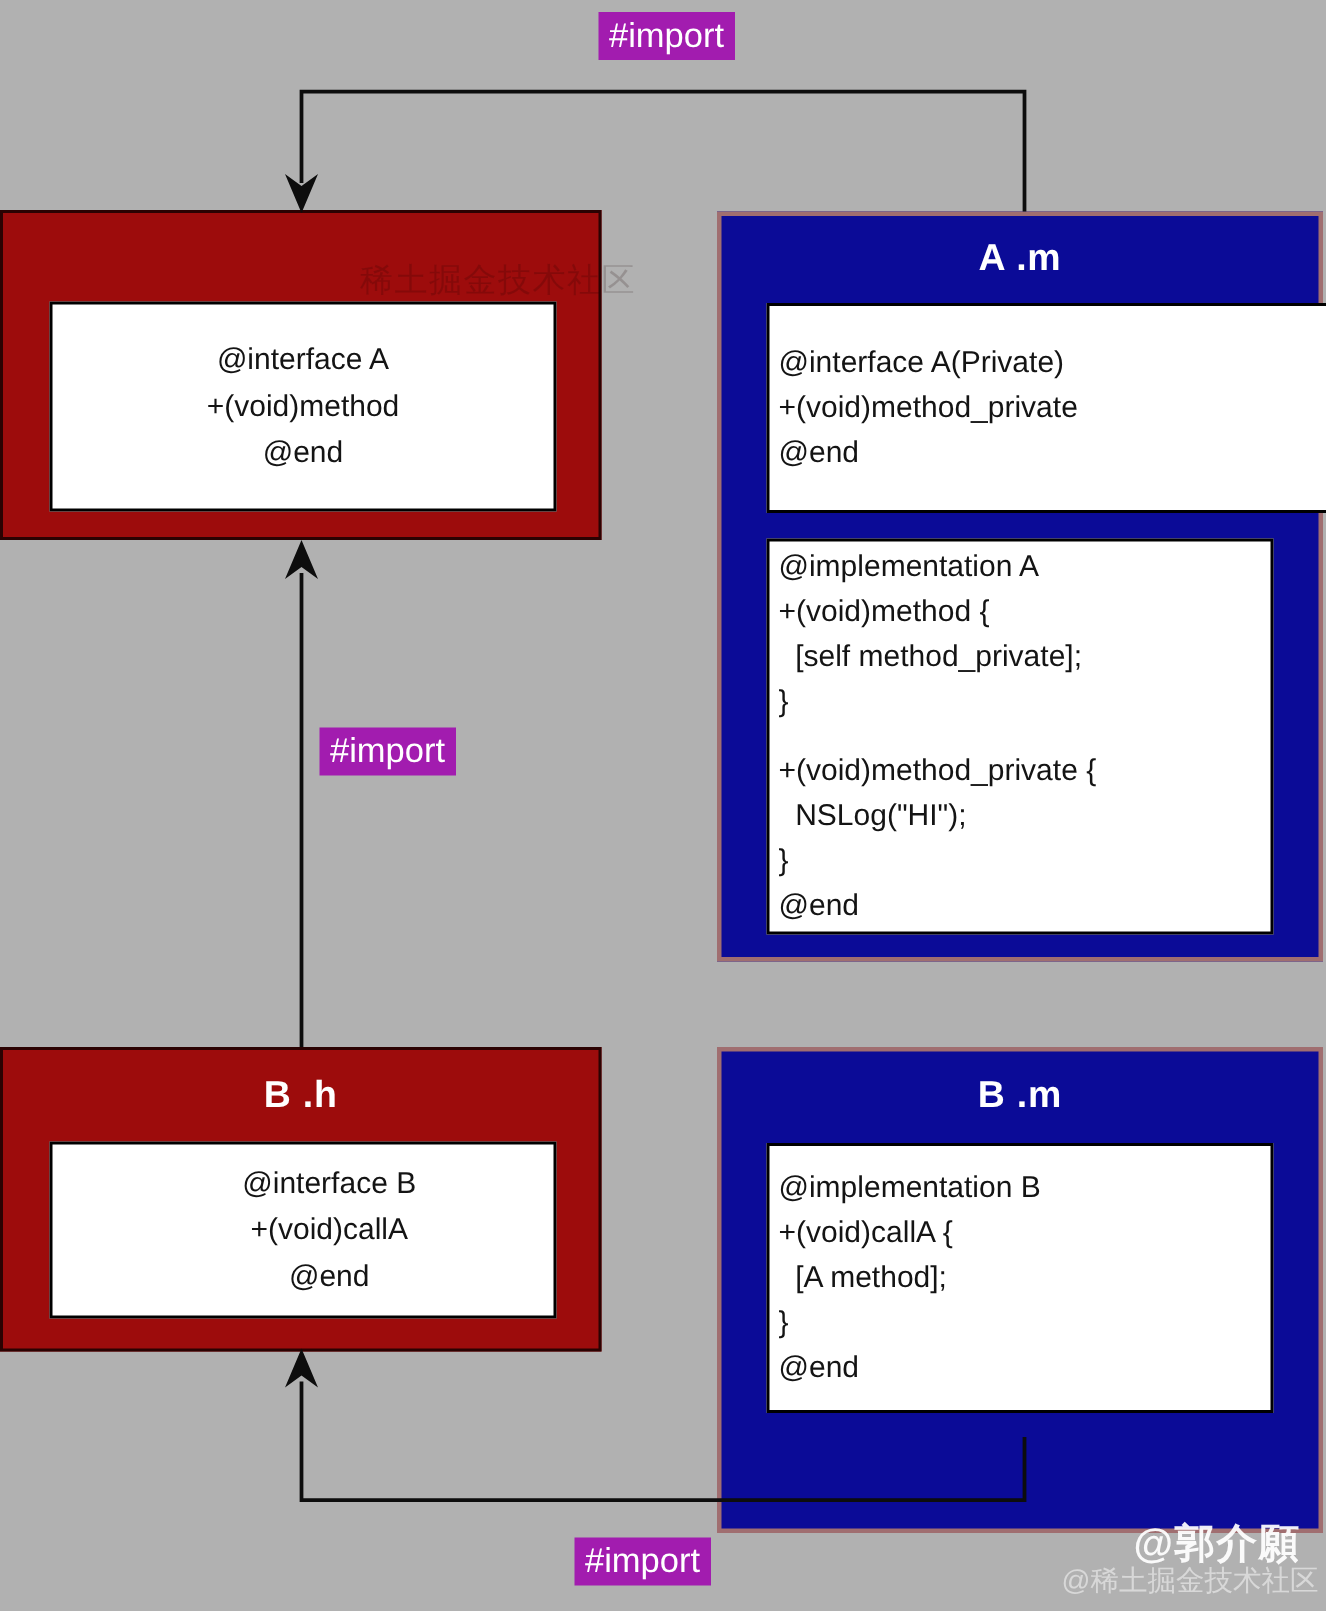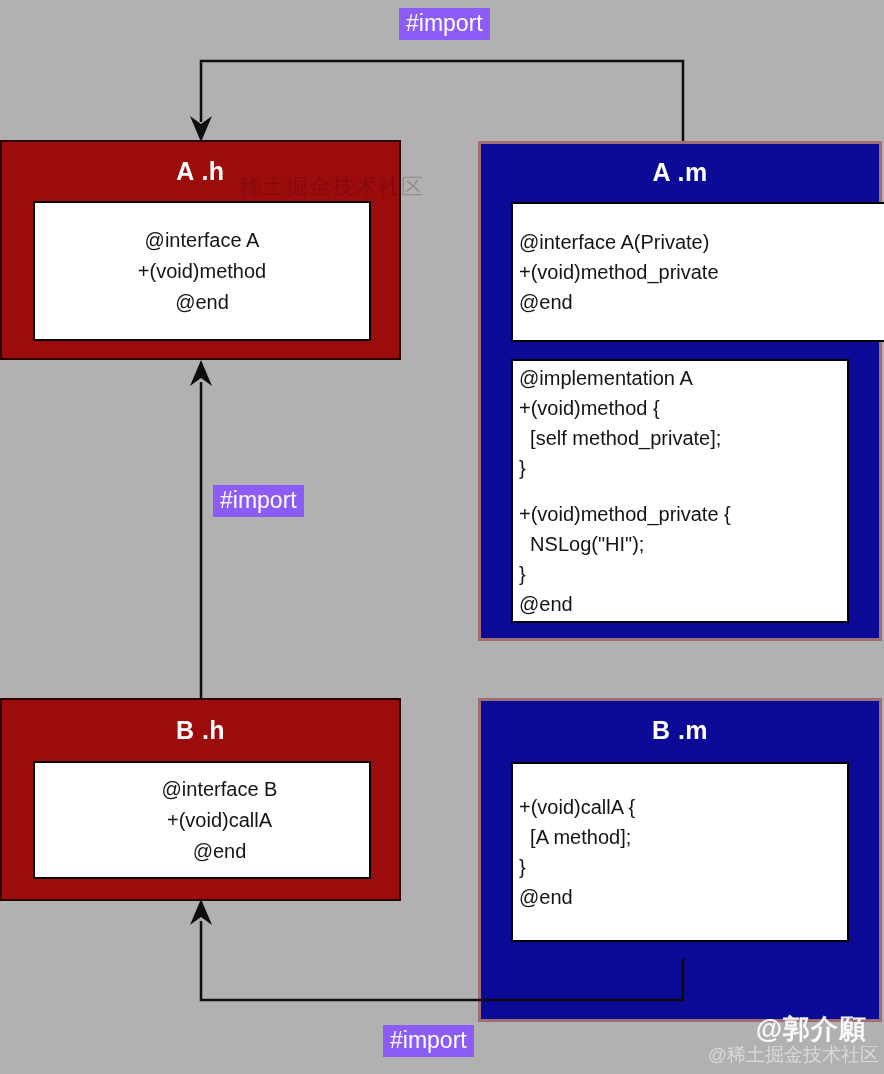--- a/index.html
+++ b/index.html
@@ -17,21 +17,21 @@
   }
   .arrows {
     position: absolute;
     left: 0; top: 0;
     width: 884px; height: 1074px;
     pointer-events: none;
     z-index: 3;
   }
   .import-label {
     position: absolute;
-    background: #8b5cf6;
+    background: #a21caf;
     color: #fff;
     font-size: 23px;
     font-weight: 500;
     line-height: 1;
     padding: 4px 7px 5px 7px;
     white-space: pre;
     z-index: 4;
   }
   .filebox {
     position: absolute;
@@ -137,21 +137,20 @@
       <polyline points="683,958 683,1000 201,1000 201,921" fill="none" stroke="#0d0d0d" stroke-width="2.5"></polyline>
       <path d="M201,899 L190,925 L201,917 L212,925 Z" fill="#0d0d0d"></path>
     </g>
   </svg>
 
   <div class="import-label" style="left:399px; top:8px;">#import</div>
   <div class="import-label" style="left:213px; top:485px;">#import</div>
   <div class="import-label" style="left:383px; top:1025px;">#import</div>
 
   <div class="filebox red" style="left:0px; top:140px; width:401px; height:220px;">
-    <div class="filebox-title" style="top:15px;">A .h</div>
     <div class="ghost-wm" style="left:238px; top:17px;">稀土掘金技术社区</div>
     <div class="codebox center-align" style="left:31px; top:59px; width:338px; height:140px;">
       <div class="code-line">@interface A</div>
       <div class="code-line">+(void)method</div>
       <div class="code-line">@end</div>
     </div>
   </div>
 
   <div class="filebox blue" style="left:478px; top:141px; width:404px; height:500px;">
     <div class="filebox-title" style="top:14px;">A .m</div>
@@ -177,20 +176,21 @@
     <div class="codebox center-align" style="left:31px; top:61px; width:338px; height:118px;padding-left:35px;">
       <div class="code-line">@interface B</div>
       <div class="code-line">+(void)callA</div>
       <div class="code-line">@end</div>
     </div>
   </div>
 
   <div class="filebox blue" style="left:478px; top:698px; width:404px; height:324px;">
     <div class="filebox-title" style="top:15px;">B .m</div>
     <div class="codebox left-align" style="left:30px; top:61px; width:338px; height:180px;">
+      <div class="code-line">@implementation B</div>
       <div class="code-line">+(void)callA {</div>
       <div class="code-line">  [A method];</div>
       <div class="code-line">}</div>
       <div class="code-line">@end</div>
     </div>
   </div>
 
   <div class="wm">
     <div class="wm-line1">
       <span>@稀土掘金技术社区</span>

